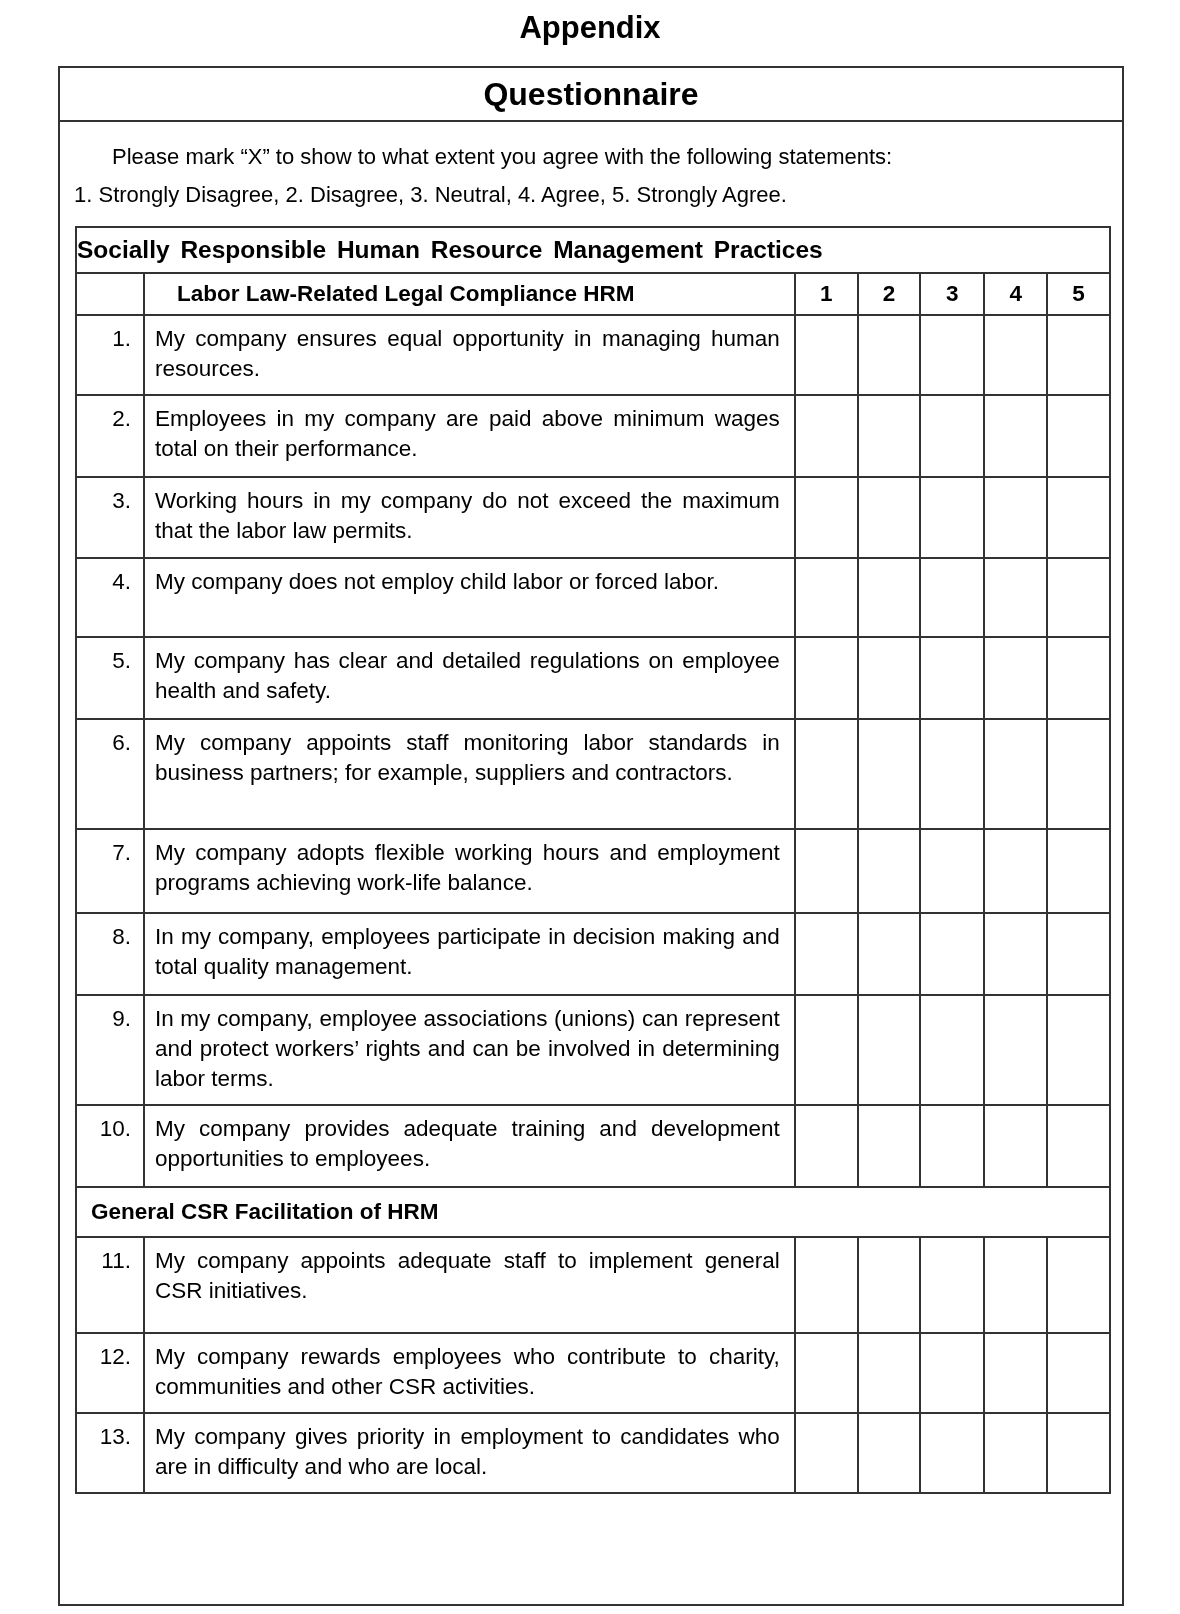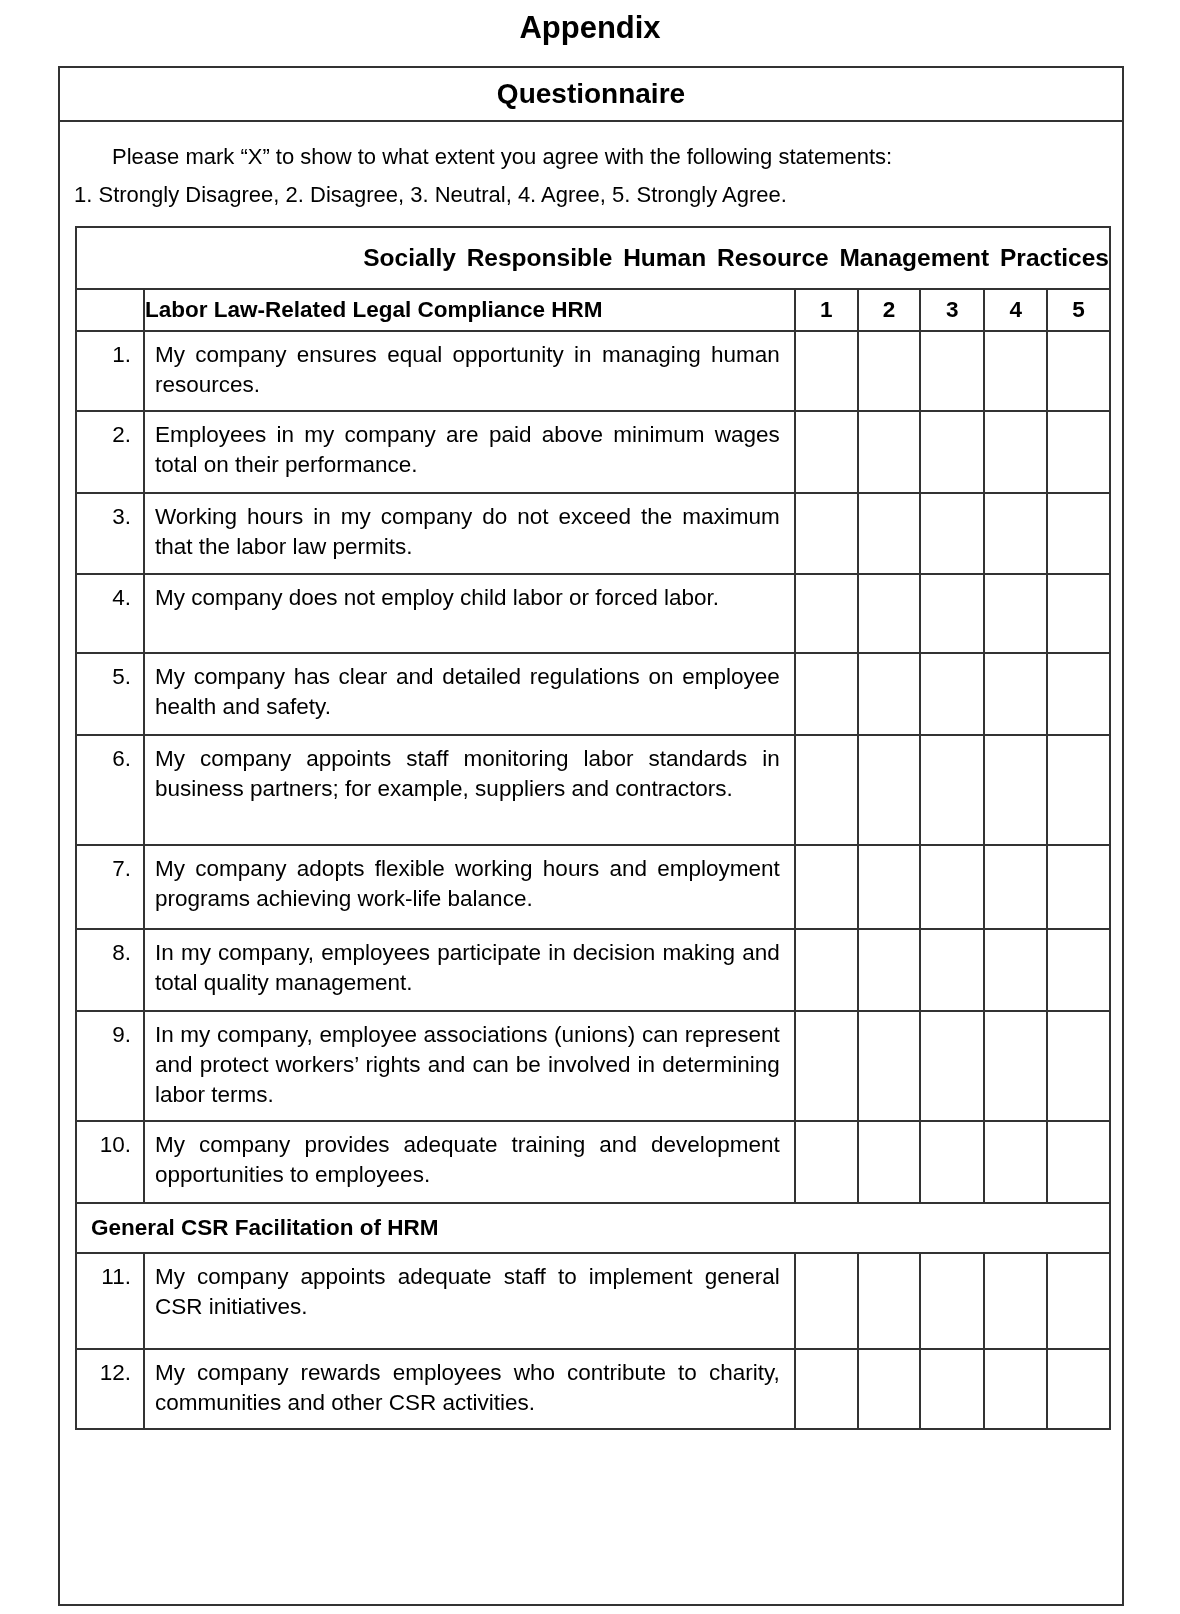--- a/index.html
+++ b/index.html
@@ -1,26 +1,26 @@
 <!DOCTYPE html>
 <html><head>
 <meta charset="utf-8">
 <style>
   html, body { margin: 0; padding: 0; background: #ffffff; }
   body { width: 1180px; height: 1614px; position: relative; font-family: "Liberation Sans", sans-serif; color: #000; overflow: hidden; }
   .appendix-title { position: absolute; left: 0; top: 10px; width: 1180px; text-align: center; font-size: 31px; font-weight: bold; }
   .outer { position: absolute; left: 58px; top: 66px; width: 1066px; height: 1540px; border: 2px solid #333; box-sizing: border-box; }
-  .q-title { height: 52px; border-bottom: 2px solid #333; display: flex; align-items: center; justify-content: center; font-size: 28px; font-weight: bold; }
+  .q-title { height: 52px; border-bottom: 2px solid #333; display: flex; align-items: center; justify-content: center; font-size: 32px; font-weight: bold; }
   .instructions { position: absolute; left: 14px; top: 70px; width: 1040px; font-size: 22px; line-height: 38px; }
   .instructions .l1 { padding-left: 38px; }
   table.survey { position: absolute; left: 15px; top: 158px; width: 1036px; border-collapse: collapse; table-layout: fixed; }
   table.survey td { border: 2px solid #333; box-sizing: border-box; font-size: 22.5px; vertical-align: top; padding: 0; }
-  .main-head { height: 62px; text-align: right; vertical-align: middle !important; font-weight: bold; font-size: 24.5px !important; word-spacing: 4px; margin-left: 31px; }
+  .main-head { height: 46px; text-align: left; vertical-align: middle !important; font-weight: bold; font-size: 24.5px !important; word-spacing: 4px; margin-left: 31px; }
   .sub-head td { height: 42px; vertical-align: middle !important; font-weight: bold; }
-  .sub-head .lbl { }
+  .sub-head .lbl { padding-left: 32px; }
   .sub-head .sc { text-align: center; }
   .num { text-align: right; padding: 8px 12px 0 0 !important; line-height: 30px; }
   .stmt { padding: 8px 14px 10px 10px !important; line-height: 30px; text-align: justify; }
   .section { height: 50px; vertical-align: middle !important; font-weight: bold; padding-left: 14px !important; }
 </style>
 </head>
 <body>
 
 <div class="appendix-title">Appendix</div>
 
@@ -161,15 +161,24 @@
     </tr>
     <tr style="height:72px">
       <td class="num">12.</td>
       <td class="stmt">My company rewards employees who contribute to charity, communities and other CSR activities.</td>
       <td></td>
           <td></td>
           <td></td>
           <td></td>
           <td></td>
     </tr>
+    <tr style="height:80px">
+      <td class="num">13.</td>
+      <td class="stmt">My company gives priority in employment to candidates who are in difficulty and who are local.</td>
+      <td></td>
+          <td></td>
+          <td></td>
+          <td></td>
+          <td></td>
+    </tr>
   </tbody>
     </table>
 </div>
 
 </body></html>

